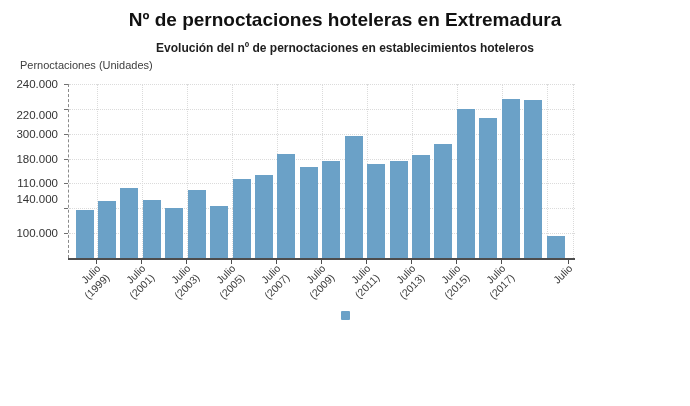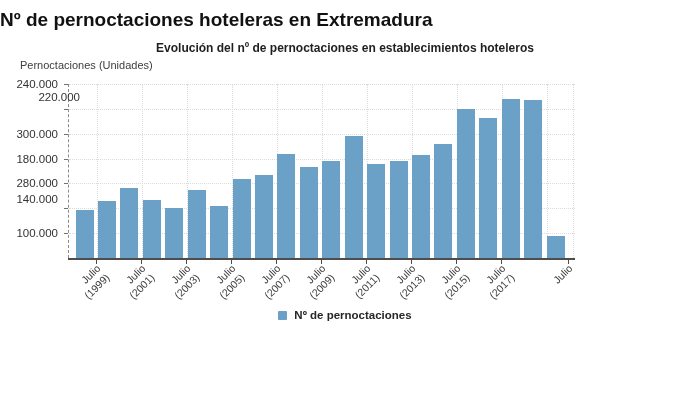--- a/index.html
+++ b/index.html
@@ -5,21 +5,21 @@
   :root{
     --bar:#6BA1C7; --axis:#4D4D4D; --grid:#DBDBDB; --tdark:#111111; --taxis:#3D3D3D;
   }
   *{margin:0;padding:0;box-sizing:border-box;}
   html,body{background:#ffffff;}
   body{
     width:690px;height:406px;position:relative;overflow:hidden;
     font-family:"Liberation Sans","DejaVu Sans",sans-serif;
   }
   .title{
-    position:absolute;top:9px;left:0;width:690px;
+    position:absolute;top:9px;left:0;width:690px;text-align:center;
     font-size:19px;font-weight:700;color:var(--tdark);
   }
   .subtitle{
     position:absolute;top:41px;left:0;width:690px;text-align:center;
     font-size:12px;font-weight:700;color:#1f1f1f;
   }
   .y-axis-title{
     position:absolute;top:59px;left:20px;
     font-size:11px;font-weight:400;color:var(--taxis);
   }
@@ -105,27 +105,27 @@
       <div class="bar" style="left: 432.67px; width: 18px; height: 159.1px;"></div>
       <div class="bar" style="left: 455.1px; width: 18px; height: 157.8px;"></div>
       <div class="bar" style="left: 477.53px; width: 18px; height: 22.4px;"></div>
     </div>
   <div class="x-axis-line"></div>
 </div>
 
 <div id="ylabels-layer">
     <div class="y-tick-label" style="top: 77px;">240.000</div>
     <div class="y-tick-mark" style="top: 84px;"></div>
-    <div class="y-tick-label" style="top: 90px; margin-left: 22px;">220.000</div>
+    <div class="y-tick-label" style="top: 108px;">220.000</div>
     <div class="y-tick-mark" style="top: 108.857px;"></div>
     <div class="y-tick-label" style="top: 126.714px;">300.000</div>
     <div class="y-tick-mark" style="top: 133.714px;"></div>
     <div class="y-tick-label" style="top: 151.571px;">180.000</div>
     <div class="y-tick-mark" style="top: 158.571px;"></div>
-    <div class="y-tick-label" style="top: 176.429px;">280.000</div>
+    <div class="y-tick-label" style="top: 176.429px;">110.000</div>
     <div class="y-tick-mark" style="top: 183.429px;"></div>
     <div class="y-tick-label" style="top: 192px;">140.000</div>
     <div class="y-tick-mark" style="top: 208.286px;"></div>
     <div class="y-tick-label" style="top: 226.143px;">100.000</div>
     <div class="y-tick-mark" style="top: 233.143px;"></div>
   </div>
 <div id="xlabels-layer">
     <div class="x-tick-mark" style="left: 96px;"></div>
     <div class="x-label" style="left: 4px;">
       <div class="rot">
@@ -200,15 +200,14 @@
     <div class="x-label" style="left: 476px;">
       <div class="rot">
         <div>Julio</div>
       </div>
     </div>
   </div>
 
 <div class="legend-row">
   <div class="legend-item">
     <span class="legend-swatch"></span>
-    <span class="legend-text">Nº de pernoctaciones</span>
   </div>
 </div>
 
 </body></html>

